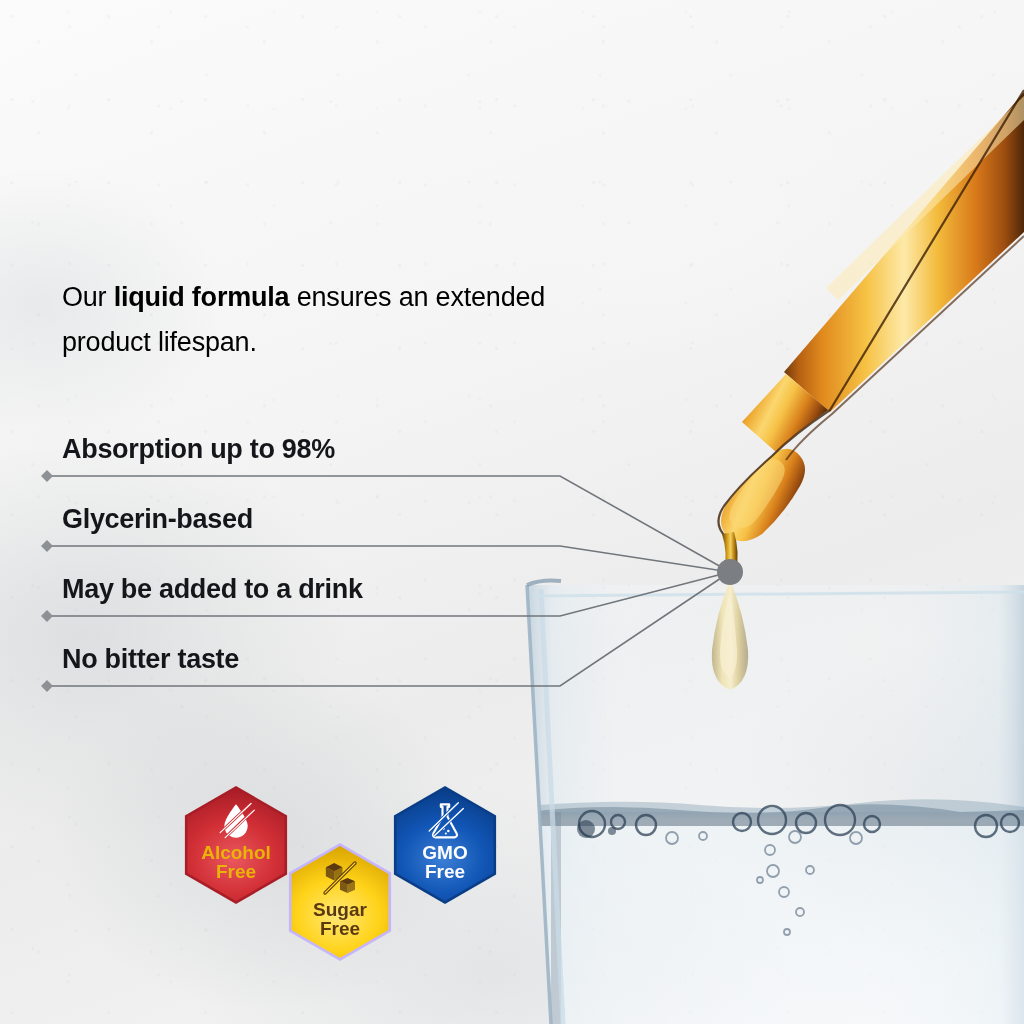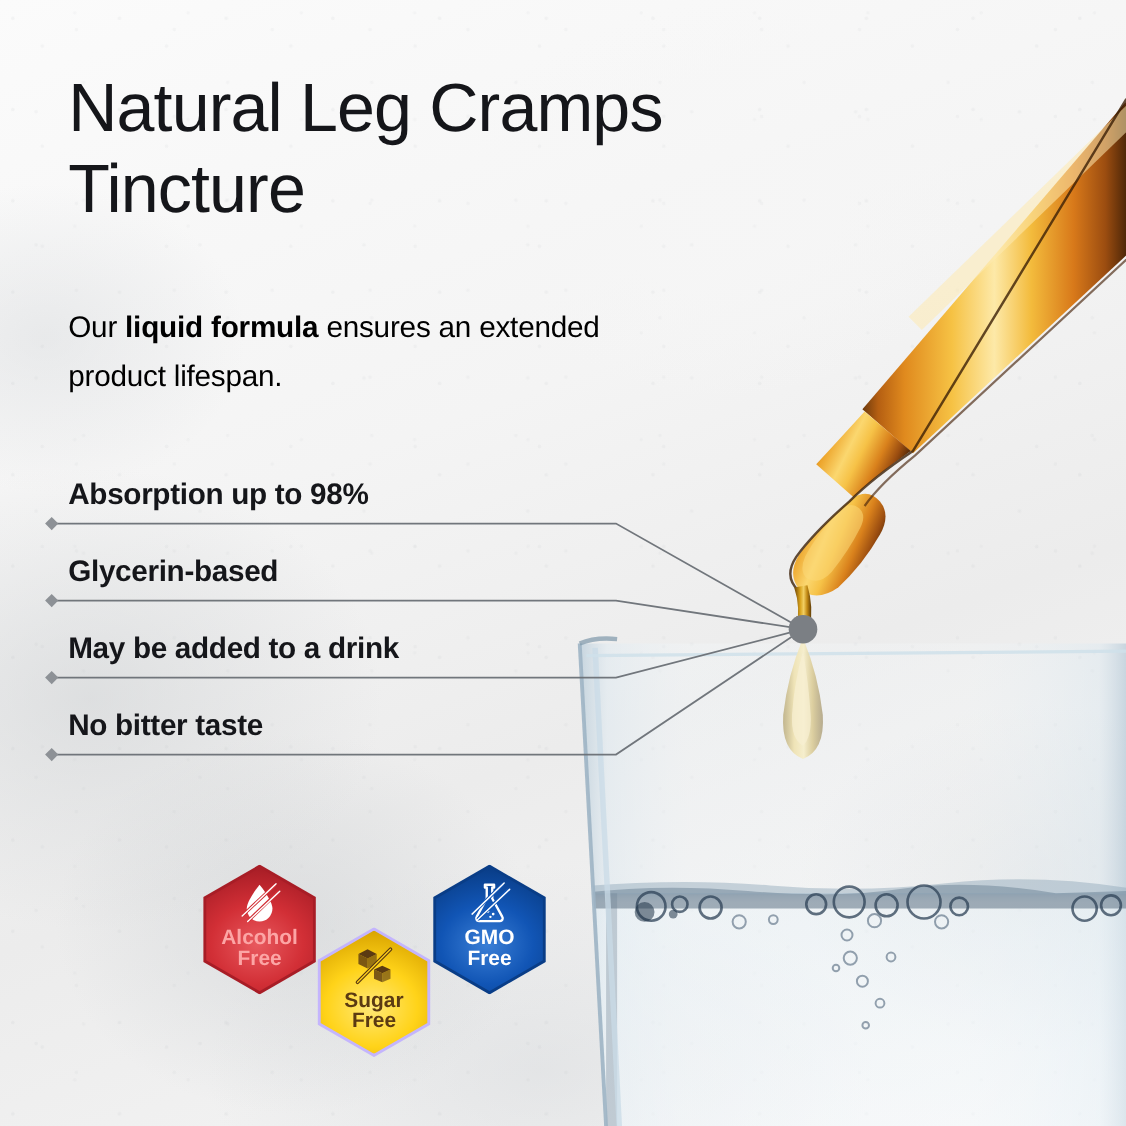--- a/index.html
+++ b/index.html
@@ -236,22 +236,20 @@
     </g>
     <g fill="#8d9196">
       <path d="M47,470 L53,476 L47,482 L41,476 Z"></path>
       <path d="M47,540 L53,546 L47,552 L41,546 Z"></path>
       <path d="M47,610 L53,616 L47,622 L41,616 Z"></path>
       <path d="M47,680 L53,686 L47,692 L41,686 Z"></path>
     </g>
     <circle cx="730" cy="572" r="13" fill="#7b7f84"></circle>
   </svg>
 
-  <h1 class="title">Natural Leg Cramps
-Tincture</h1>
 
   <p class="subtitle"><span>Our </span><b>liquid formula</b><span> ensures
 an extended product lifespan.</span></p>
 
   <div class="features">
     <div class="feature-label" style="top:434px">Absorption up to 98%</div>
     <div class="feature-label" style="top:504px">Glycerin-based</div>
     <div class="feature-label" style="top:574px">May be added to a drink</div>
     <div class="feature-label" style="top:644px">No bitter taste</div>
   </div>
@@ -263,21 +261,21 @@
       <path d="M24 4 C24 4 10 21 10 30 a14 14 0 0 0 28 0 C38 21 24 4 24 4 Z" fill="#fff"></path>
       <g stroke="#d22f36" stroke-width="3.6" stroke-linecap="round">
         <line x1="7" y1="36" x2="40" y2="5"></line>
         <line x1="13" y1="42" x2="44" y2="12"></line>
       </g>
       <g stroke="#fff" stroke-width="1.5" stroke-linecap="round">
         <line x1="5" y1="38" x2="42" y2="3"></line>
         <line x1="11" y1="44" x2="46" y2="11"></line>
       </g>
     </svg>
-    <div class="badge-text" id="badge-text-1" style="font-size: 19px; color: #fca5a5;">Alcohol
+    <div class="badge-text" id="badge-text-1" style="font-size: 19px; color: #eab308;">Alcohol
 Free</div>
   </div>
 
   <div class="badge" id="badge-2" style="left: 281px; top: 843px; width: 118px; height: 118px; background: #c4b5fd; padding-bottom: 22px;">
     <div class="badge-inner" id="badge-inner-2" style="background: radial-gradient(72% 62% at 48% 62%, rgb(255, 232, 119) 0%, rgb(255, 211, 25) 52%, rgb(217, 164, 0) 100%);"></div>
     <svg class="badge-icon" id="badge-icon-2" viewBox="0 0 48 48" style="width: 40px; height: 40px; margin-bottom: 2px;">
       <g fill="#5b3a12">
         <path d="M7 11 L17 6 L27 11 L17 16 Z"></path>
         <path d="M7 11 L17 16 L17 27 L7 22 Z" opacity=".8"></path>
         <path d="M27 11 L17 16 L17 27 L27 22 Z" opacity=".62"></path>

